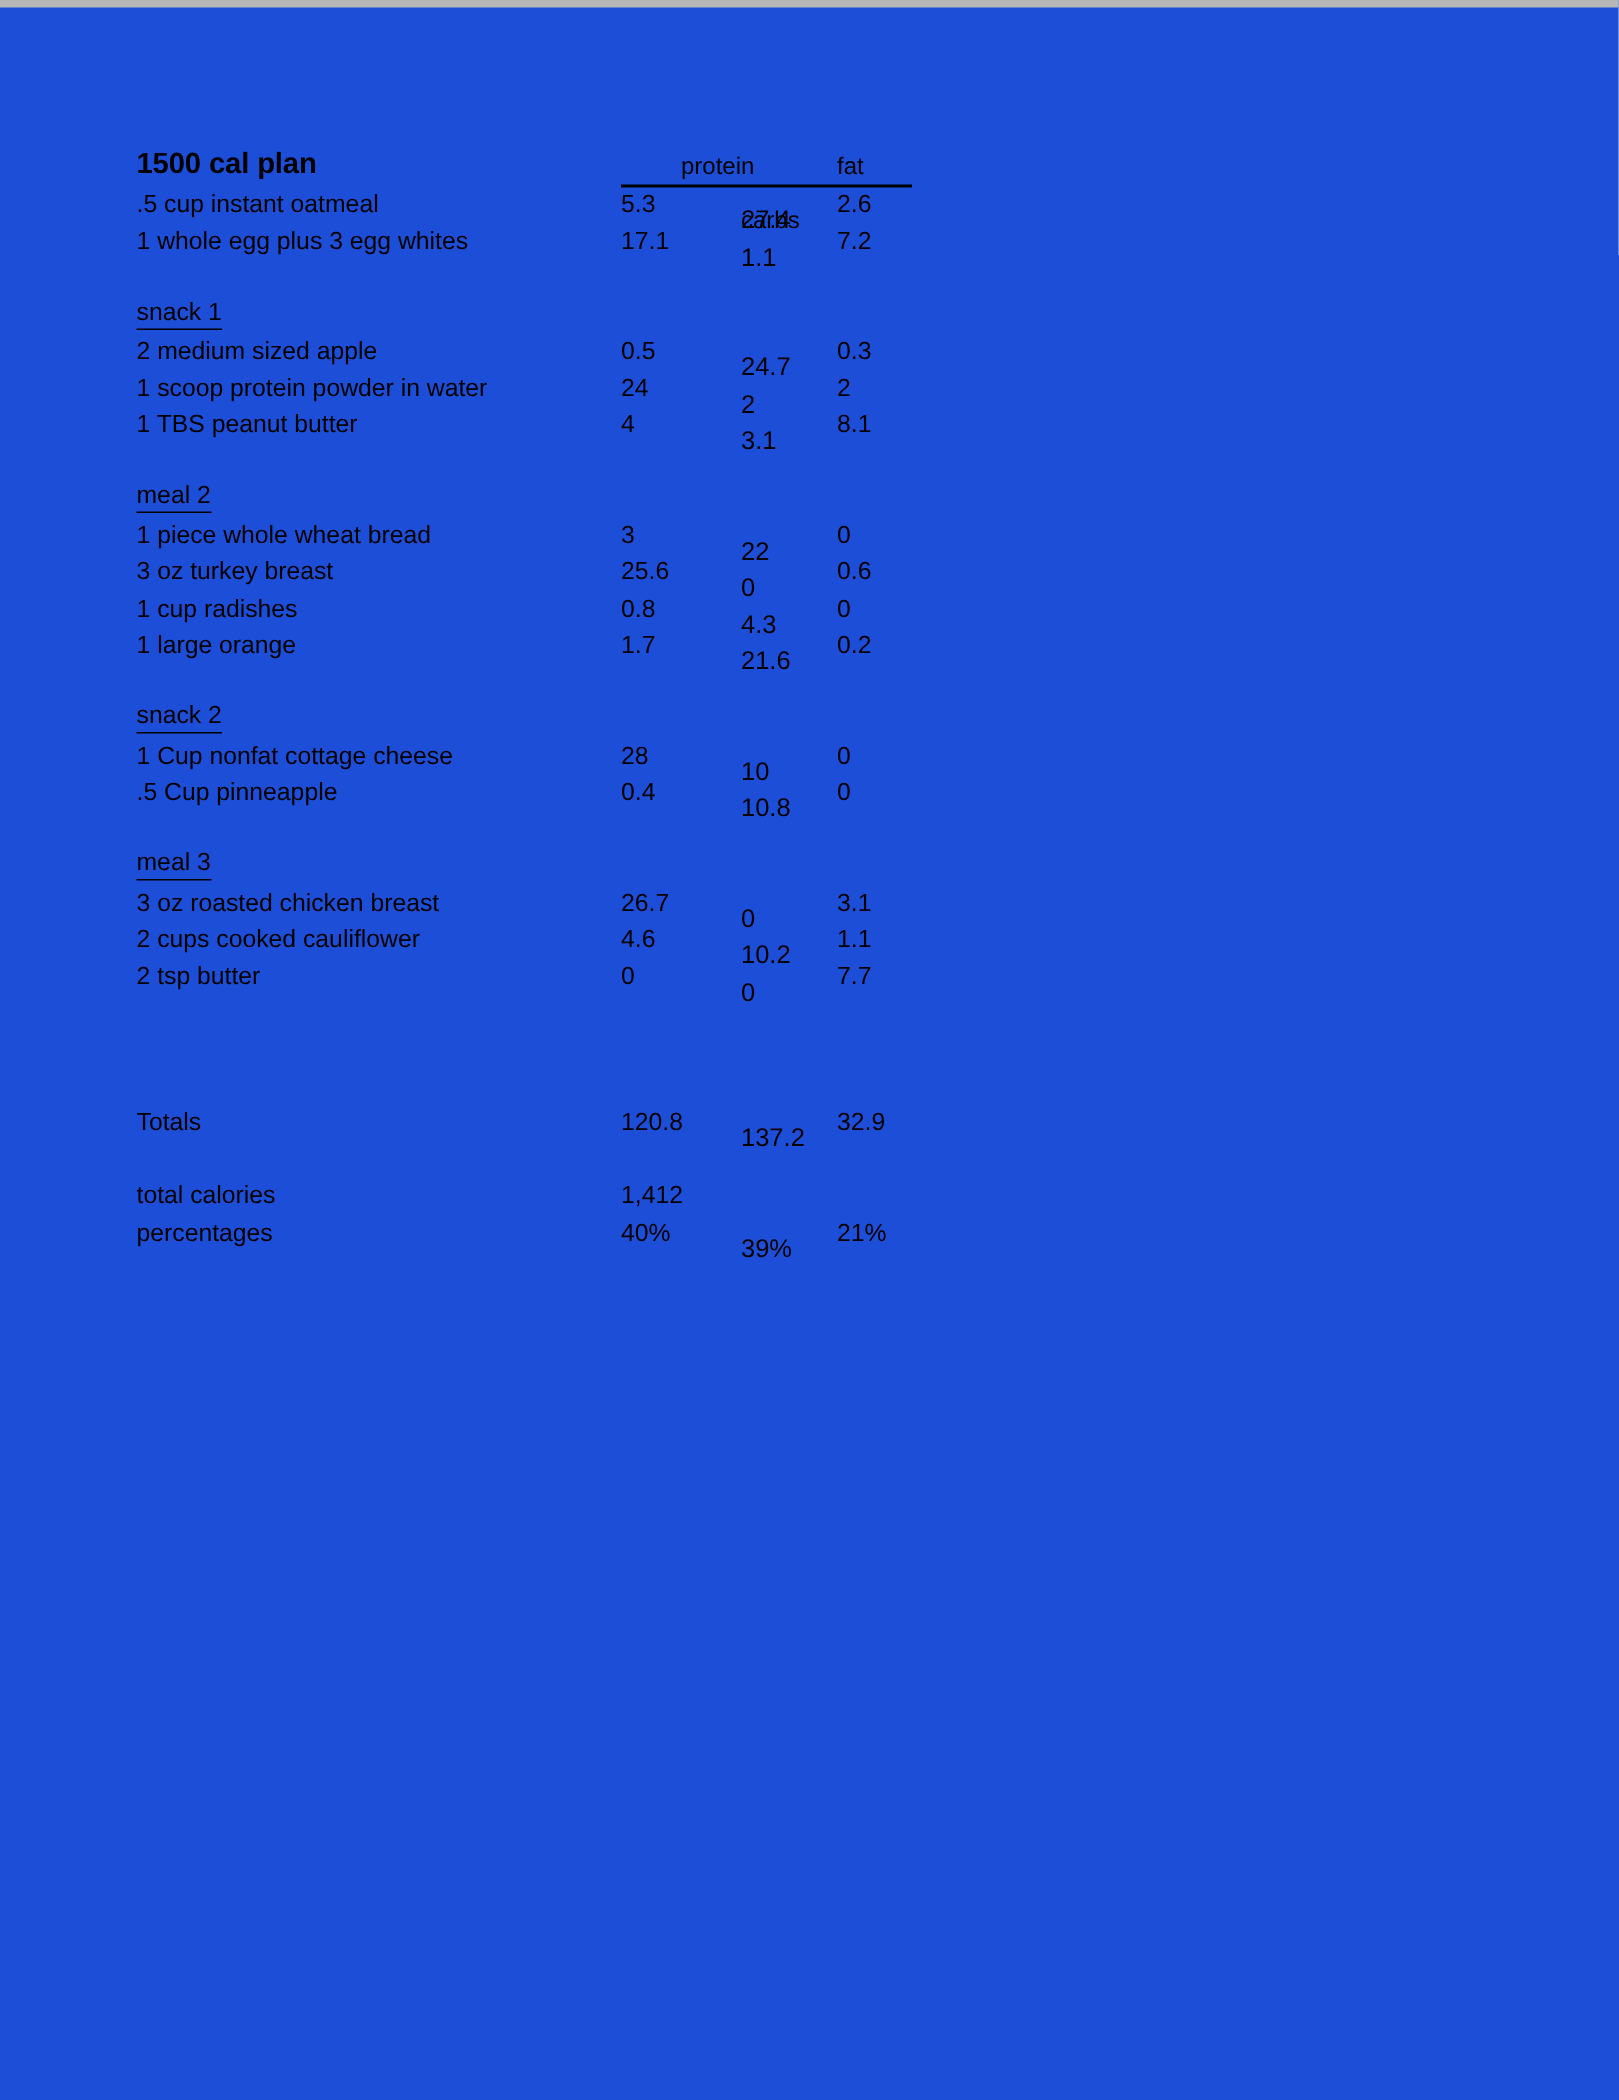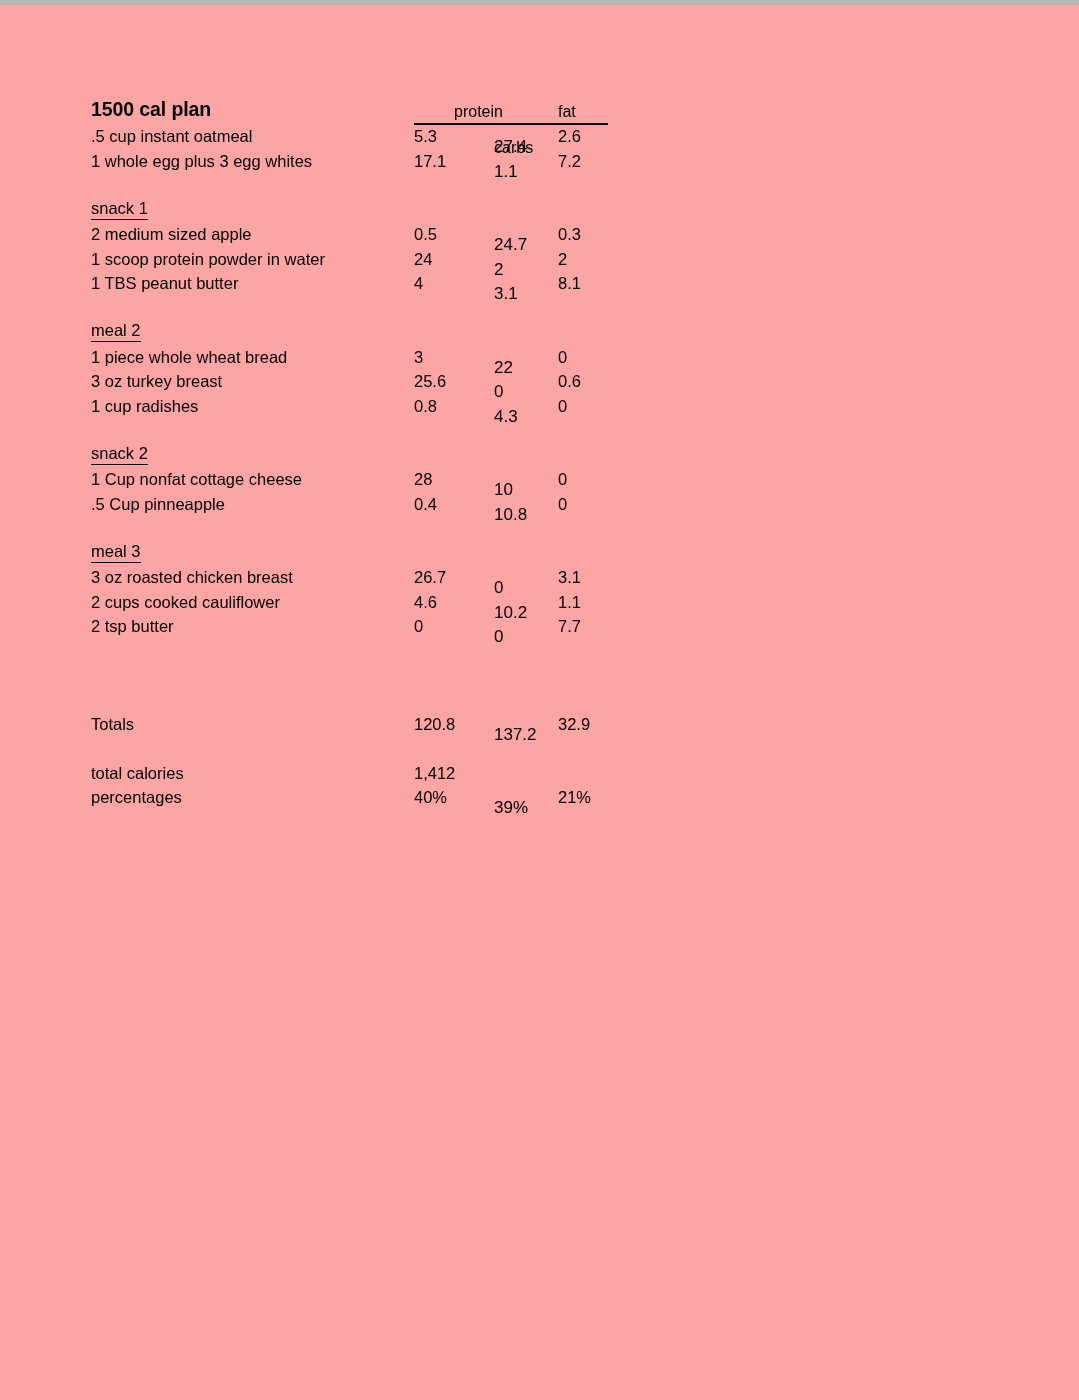--- a/index.html
+++ b/index.html
@@ -22,21 +22,21 @@
     width: 1079px;
     height: 5px;
     background: #b6b6b6;
   }
   #page {
     position: absolute;
     top: 0;
     left: 0;
     width: 1079px;
     height: 1400px;
-    background: #fca5a5;
+    background: #1d4ed8;
   }
   #sheet {
     position: absolute;
     left: 91px;
     top: 97px;
     width: 560px;
   }
 
   
   .row {
@@ -193,20 +193,26 @@
       <span class="c-protein">25.6</span>
       <span class="c-carbs">0</span>
       <span class="c-fat">0.6</span>
     </div>
     <div class="row">
       <span class="label">1 cup radishes</span>
       <span class="c-protein">0.8</span>
       <span class="c-carbs">4.3</span>
       <span class="c-fat">0</span>
     </div>
+    <div class="row">
+      <span class="label">1 large orange</span>
+      <span class="c-protein">1.7</span>
+      <span class="c-carbs">21.6</span>
+      <span class="c-fat">0.2</span>
+    </div>
 
     <div class="spacer-1"></div>
 
     <div class="section-heading">
       <span class="sec-label">snack 2</span>
     </div>
     <div class="row">
       <span class="label">1 Cup nonfat cottage cheese</span>
       <span class="c-protein">28</span>
       <span class="c-carbs">10</span>

